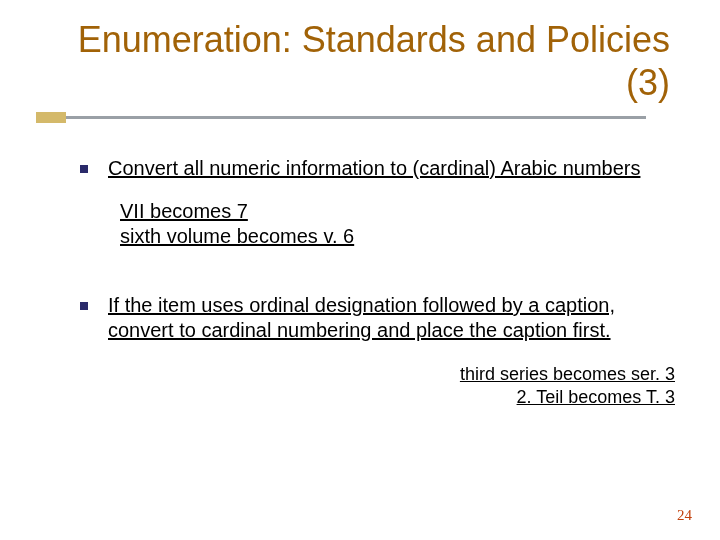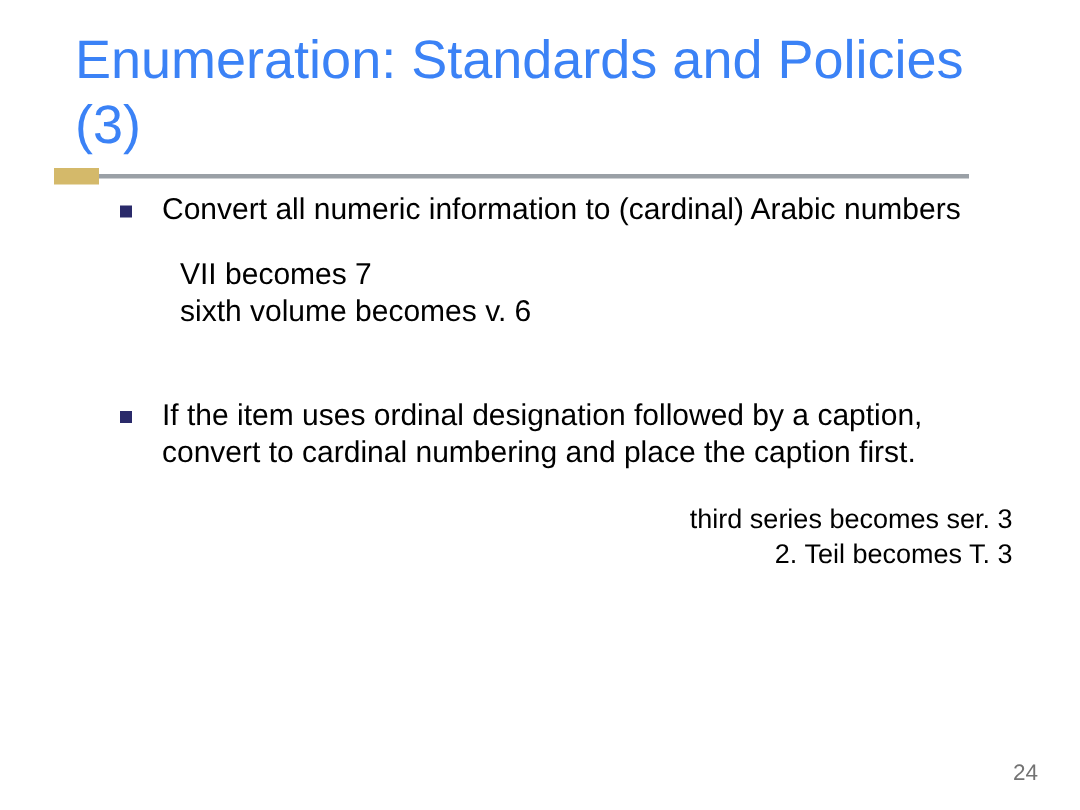--- a/index.html
+++ b/index.html
@@ -19,22 +19,23 @@
     position: relative;
     box-sizing: border-box;
   }
   .title {
     position: absolute;
     left: 50px;
     top: 18px;
     width: 620px;
     font-size: 36px;
     line-height: 1.2;
-    color: #3b82f6;
+    color: #a16207;
     font-weight: 400;
+    text-align: right;
   }
   .title-underline {
     position: absolute;
     left: 36px;
     top: 112px;
     width: 610px;
     height: 12px;
   }
   .title-underline .grey {
     position: absolute;
@@ -48,24 +49,25 @@
     position: absolute;
     left: 0;
     top: 0;
     width: 30px;
     height: 11px;
     background: #d4b96a;
   }
   .body {
     position: absolute;
     left: 80px;
-    top: 128px;
+    top: 156px;
     width: 595px;
     font-size: 20px;
     line-height: 1.25;
+    text-decoration: underline;
   }
   .bullet-row {
     display: flex;
     align-items: flex-start;
     margin-bottom: 6px;
   }
   .bullet-row .sq {
     flex: 0 0 auto;
     width: 8px;
     height: 8px;
@@ -88,21 +90,22 @@
     text-align: right;
   }
   .gap {
     height: 20px;
   }
   .pagenum {
     position: absolute;
     right: 28px;
     bottom: 16px;
     font-size: 15px;
-    color: #737373;
+    color: #c2410c;
+    font-family: Liberation Serif, serif;
   }
 </style>
 </head>
 <body>
 
 <div class="slide">
 
   <div class="title">Enumeration: Standards and Policies (3)</div>
 
   <div class="title-underline">

